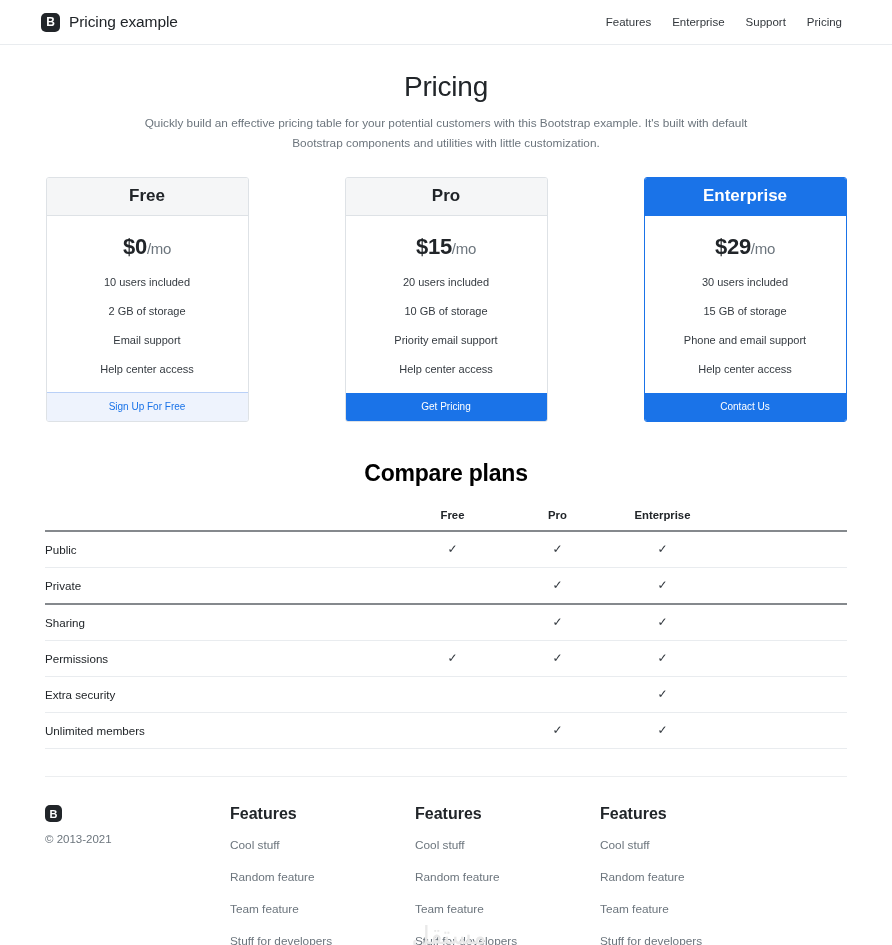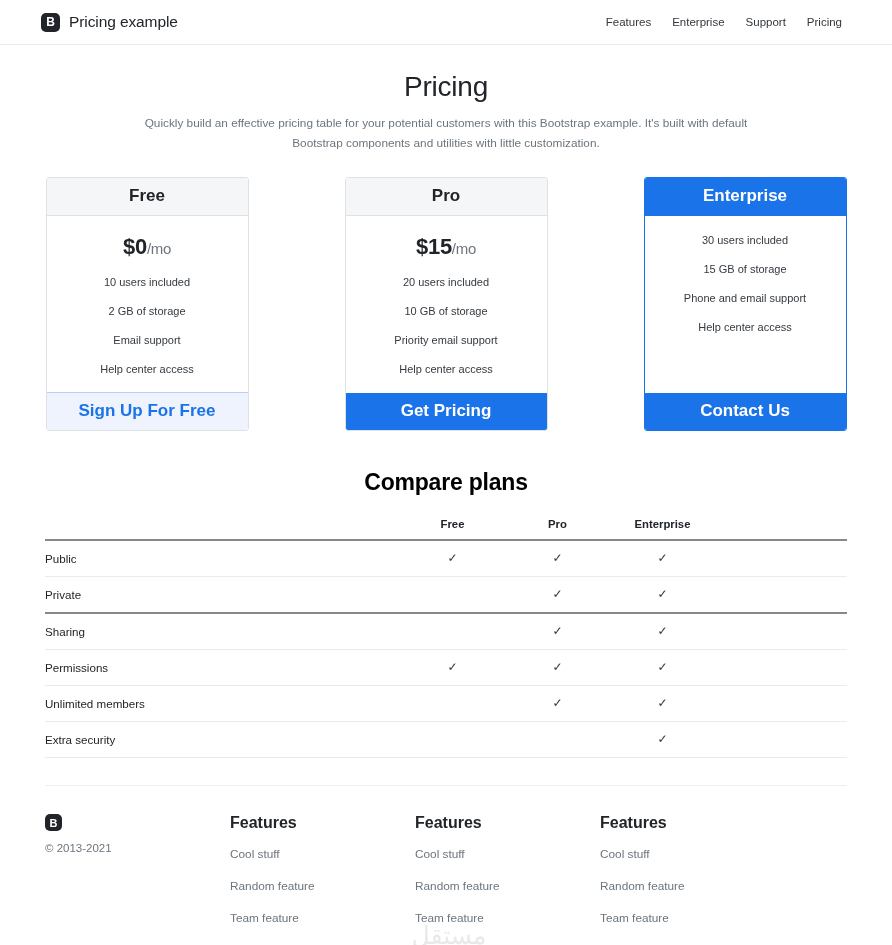--- a/index.html
+++ b/index.html
@@ -138,22 +138,22 @@
   .feature-list li {
     font-size: 11px;
     color: #343a40;
     margin-bottom: 17px;
   }
   .card-btn {
     display: block;
     width: 100%;
     border: none;
     font-family: inherit;
-    font-size: 17px;
-    font-weight: bold;
+    font-size: 10px;
+    font-weight: normal;
     padding: 8px 0 9px;
     cursor: pointer;
     text-align: center;
     box-sizing: border-box;
   }
   .btn-outline {
     background: #eef3fd;
     color: #1a73e8;
     border-top: 1px solid #b9d0f7;
   }
@@ -314,20 +314,23 @@
         <li>Priority email support</li>
         <li>Help center access</li>
       </ul>
     </div>
     <button class="card-btn btn-solid">Get Pricing</button>
   </div>
 
   <div class="card featured">
     <div class="card-head">Enterprise</div>
     <div class="card-body">
+      <div class="price">
+        <span>$29</span><span class="per">/mo</span>
+      </div>
       <ul class="feature-list">
         <li>30 users included</li>
         <li>15 GB of storage</li>
         <li>Phone and email support</li>
         <li>Help center access</li>
       </ul>
     </div>
     <button class="card-btn btn-solid">Contact Us</button>
   </div>
 
@@ -369,30 +372,30 @@
           <td class="pad-col"></td>
         </tr>
         <tr>
           <th class="feat-col">Permissions</th>
           <td class="plan-col"><span class="check">✓</span></td>
           <td class="plan-col"><span class="check">✓</span></td>
           <td class="plan-col"><span class="check">✓</span></td>
           <td class="pad-col"></td>
         </tr>
         <tr>
-          <th class="feat-col">Unlimited members</th>
-          <td class="plan-col"></td>
-          <td class="plan-col"><span class="check">✓</span></td>
-          <td class="plan-col"><span class="check">✓</span></td>
-          <td class="pad-col"></td>
-        </tr>
-        <tr>
           <th class="feat-col">Extra security</th>
           <td class="plan-col"></td>
           <td class="plan-col"></td>
+          <td class="plan-col"><span class="check">✓</span></td>
+          <td class="pad-col"></td>
+        </tr>
+        <tr>
+          <th class="feat-col">Unlimited members</th>
+          <td class="plan-col"></td>
+          <td class="plan-col"><span class="check">✓</span></td>
           <td class="plan-col"><span class="check">✓</span></td>
           <td class="pad-col"></td>
         </tr>
       </tbody>
   </table>
 </div>
 
 <div class="footer-rule"></div>
 
 <div class="footer">

